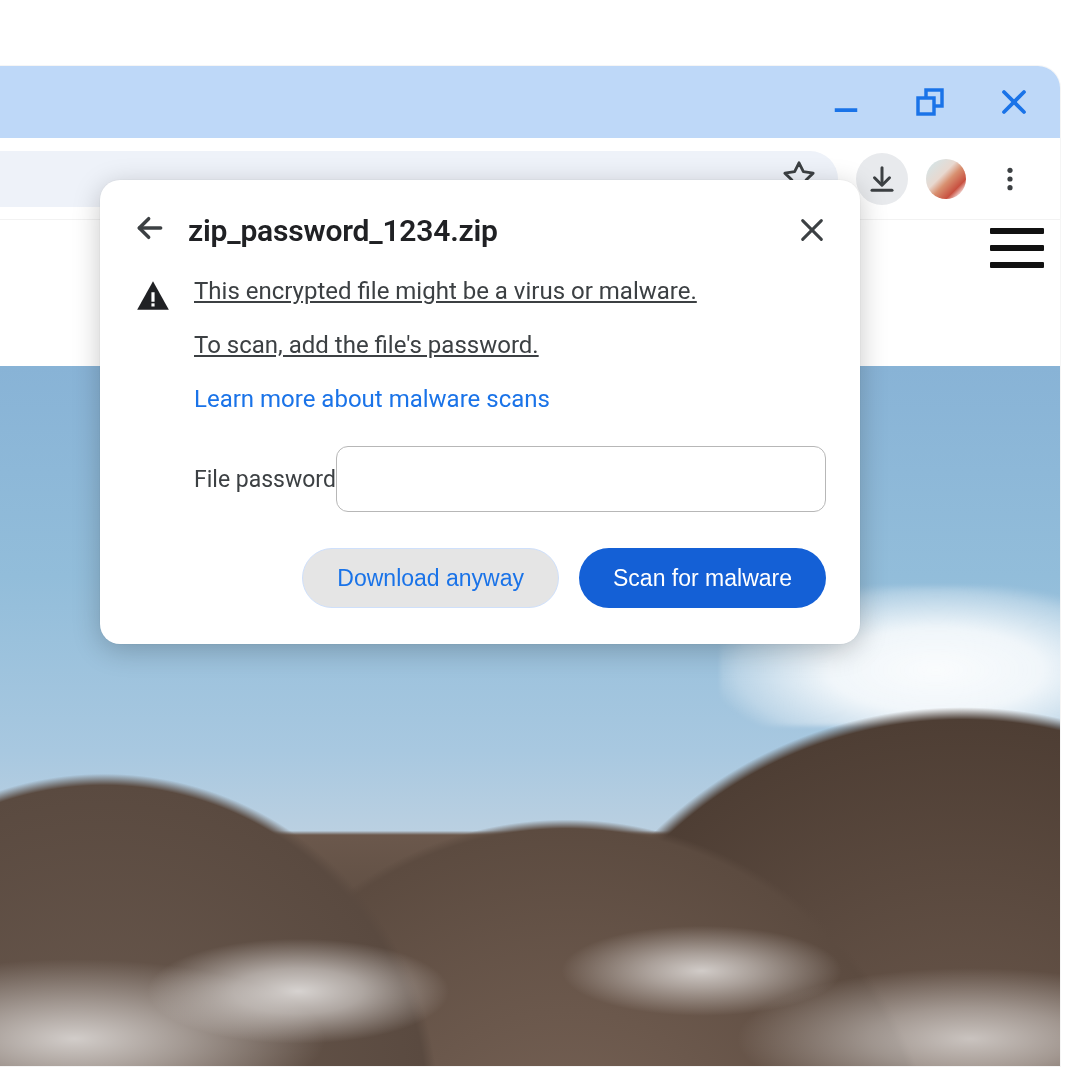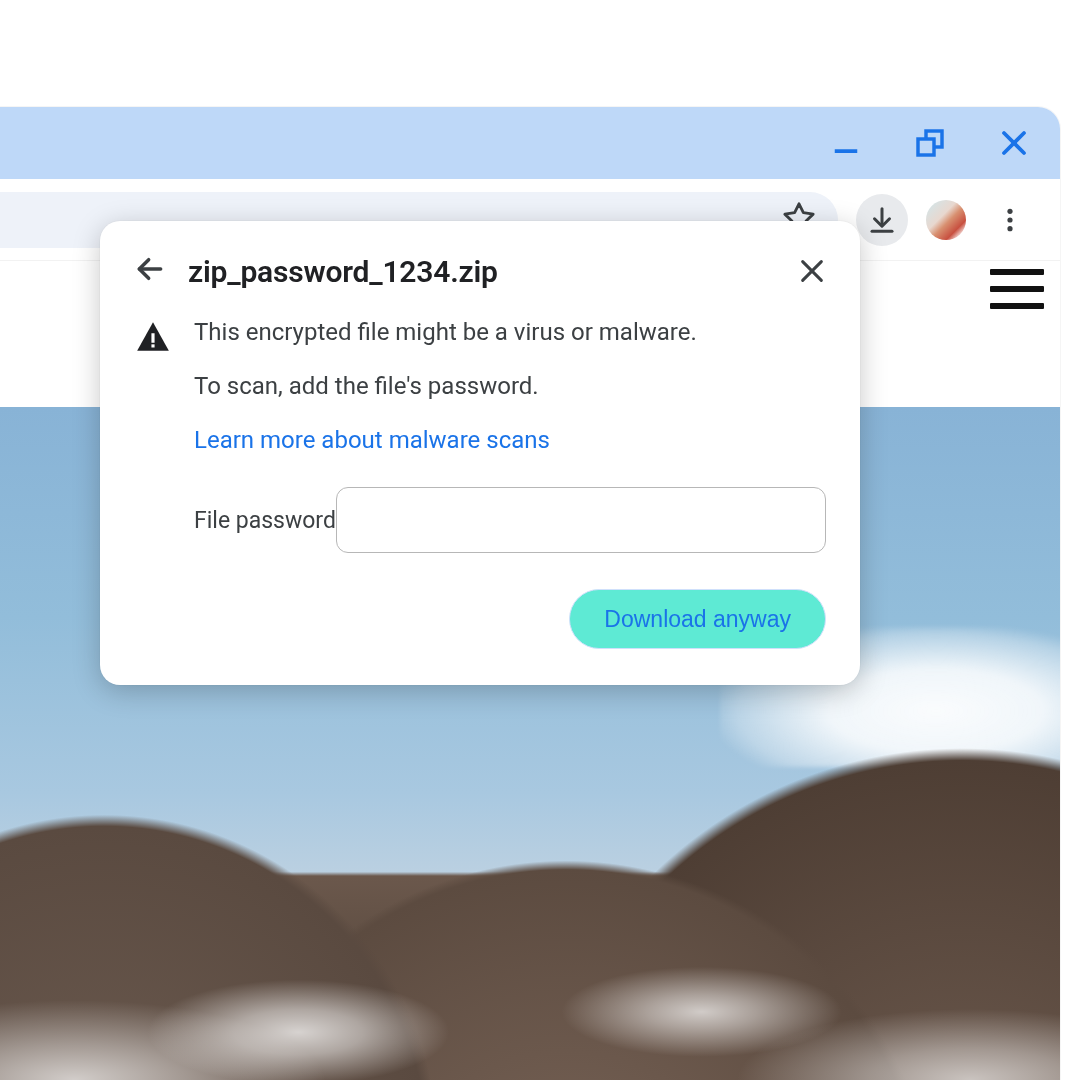--- a/index.html
+++ b/index.html
@@ -1,18 +1,18 @@
 <!DOCTYPE html>
 <html><head>
 <meta charset="utf-8">
 <style>
   * { box-sizing: border-box; margin: 0; padding: 0; }
   html, body { width: 1080px; height: 1080px; font-family: -apple-system, BlinkMacSystemFont, "Segoe UI", Roboto, Arial, sans-serif; background: #fff; overflow: hidden; }
   
-  .stage { position: relative; width: 1080px; height: 932px; margin-top: 41px; }
+  .stage { position: relative; width: 1080px; height: 932px; }
 
   
   .window {
     position: absolute;
     top: 66px;
     left: -60px;
     right: 20px;
     height: 1000px;
     border-top-right-radius: 22px;
     overflow: hidden;
@@ -108,30 +108,30 @@
     box-shadow: 0 6px 28px rgba(0,0,0,0.22), 0 0 0 1px rgba(0,0,0,0.02);
     padding: 32px 34px 36px 34px;
   }
   .pop-header { display:flex; align-items:center; gap:22px; margin-bottom: 26px; }
   .pop-title { font-size: 30px; font-weight: 600; color:#202124; flex:1; letter-spacing:-0.2px;}
   .close-x { width:28px; height:28px; color:#3c4043; cursor:pointer; }
 
   .warn-row { display:flex; align-items:flex-start; gap:22px; }
   .warn-tri { flex-shrink:0; margin-top:4px; }
   .body { flex:1; font-size:24px; color:#3c4043; line-height:1.42; }
-  .body p { margin-bottom: 20px; }
+  .body p { margin-bottom: 20px; text-decoration: underline; }
   .learn-link { color:#1a73e8; text-underline-offset: 4px; cursor:pointer; display:inline-block; margin-bottom: 30px;}
   
   .pwd-row { display:flex; align-items:center; padding-left:60px; margin-bottom:36px;}
   .pwd-label { font-size:23px; color:#3c4043; }
   .pwd-input { flex:1; height:66px; border:1px solid #b7b7b7; border-radius:12px; font-size:20px; padding:0 14px; background:#fff; }
 
   .btn-row { display:flex; justify-content:flex-end; gap:20px; padding-left:60px;}
   .btn { height:60px; border-radius:30px; font-size:23px; font-weight:500; padding:0 34px; display:flex; align-items:center; cursor:pointer; border:none; }
-  .btn-outline { background:#5eead4; color:#1a73e8; border:1px solid #cfe0fb; }
+  .btn-outline { background:#e5e5e5; color:#1a73e8; border:1px solid #cfe0fb; }
   .btn-fill { background:#1460d6; color:#fff; }
 </style>
 </head>
 <body>
 
 <div class="stage">
 
   <div class="window">
 
     <div class="titlebar">
@@ -225,16 +225,17 @@
       </div>
     </div>
 
     <div class="pwd-row">
       <span class="pwd-label">File password</span>
       <input class="pwd-input" type="password" value="" style="">
     </div>
 
     <div class="btn-row">
       <button class="btn btn-outline">Download anyway</button>
+      <button class="btn btn-fill">Scan for malware</button>
     </div>
   </div>
 
 </div>
 
 </body></html>

